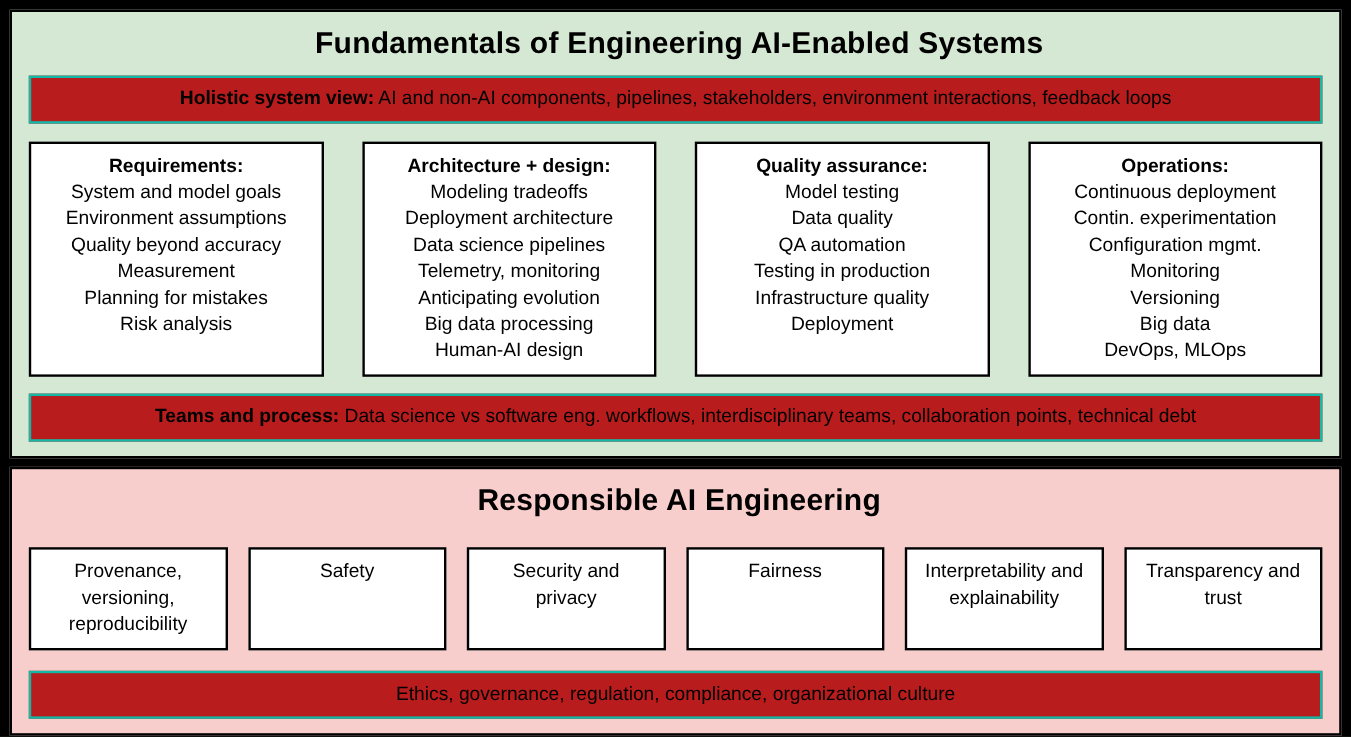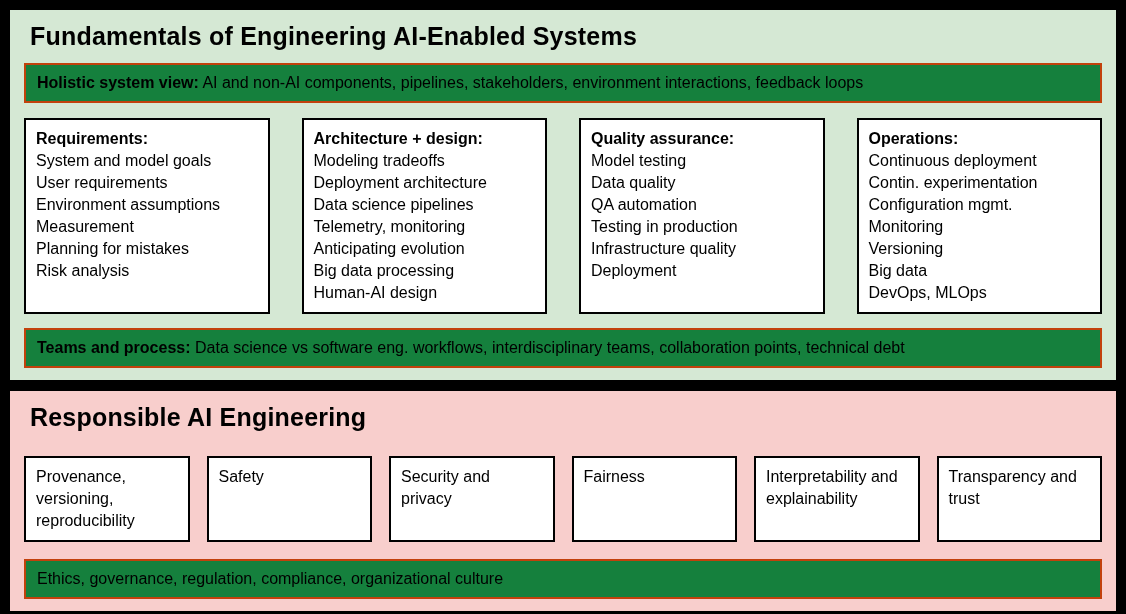--- a/index.html
+++ b/index.html
@@ -10,42 +10,43 @@
     color: #000;
   }
   .frame {
     width: 1126px;
     height: 614px;
     background: #000;
     padding: 8px;
     display: flex;
     flex-direction: column;
     gap: 7px;
+    text-align: center;
   }
   .section {
     border: 2px solid #000;
     padding: 10px 14px 12px 14px;
   }
   .section-green {
     background: #d5e8d4;
     flex: 0 0 372px;
   }
   .section-pink {
     background: #f8cecc;
     flex: 1;
   }
   .section-title {
     font-size: 25px;
     font-weight: 700;
     margin: 2px 0 12px 6px;
     letter-spacing: 0.2px;
   }
   .wide-box {
-    background: #15803d;
-    border: 2px solid #c2410c;
+    background: #b91c1c;
+    border: 2px solid #14b8a6;
     padding: 8px 11px;
     font-size: 16px;
     line-height: 20px;
     white-space: nowrap;
     overflow: hidden;
   }
   .wide-box .bold-label { font-weight: 700; }
   .cols {
     display: flex;
     gap: 32px;
@@ -88,22 +89,22 @@
 
     <div class="wide-box">
       <span class="bold-label">Holistic system view:</span><span> AI and non-AI components, pipelines, stakeholders, environment interactions, feedback loops</span>
     </div>
 
     <div class="cols">
 
       <div class="col">
         <div class="col-heading">Requirements:</div>
         <div class="col-item">System and model goals</div>
-        <div class="col-item">User requirements</div>
         <div class="col-item">Environment assumptions</div>
+        <div class="col-item">Quality beyond accuracy</div>
         <div class="col-item">Measurement</div>
         <div class="col-item">Planning for mistakes</div>
         <div class="col-item">Risk analysis</div>
       </div>
 
       <div class="col">
         <div class="col-heading">Architecture + design:</div>
         <div class="col-item">Modeling tradeoffs</div>
         <div class="col-item">Deployment architecture</div>
         <div class="col-item">Data science pipelines</div>

